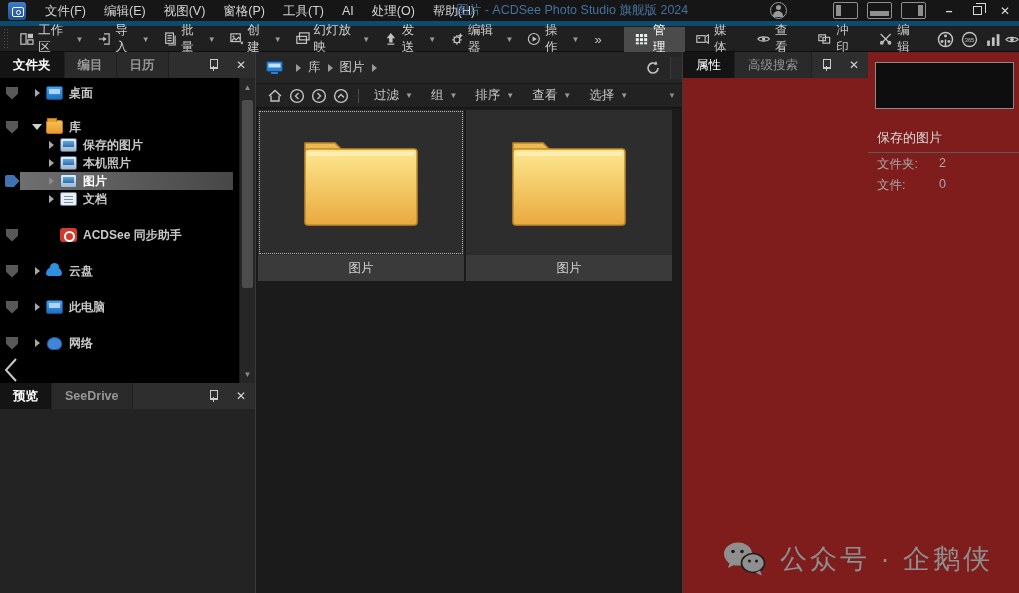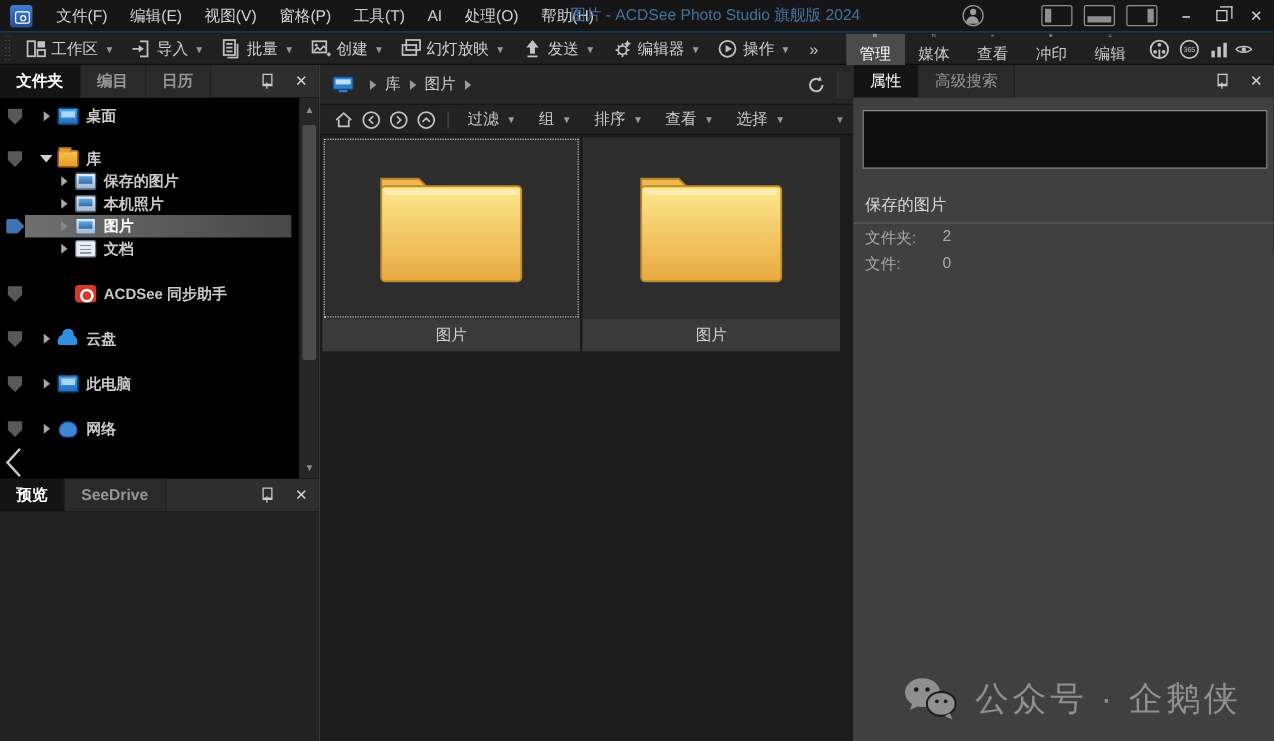--- a/index.html
+++ b/index.html
@@ -2,21 +2,21 @@
 <html><head>
 <meta charset="utf-8">
 <style>
   * { margin:0; padding:0; box-sizing:border-box; }
   html,body { width:1019px; height:593px; overflow:hidden; background:#181818;
     font-family:"Liberation Sans","DejaVu Sans",sans-serif; }
   .app { position:relative; width:1019px; height:593px; background:#1c1c1c; color:#cfcfcf; font-size:12px; }
 
   
   .titlebar { position:absolute; top:0; left:0; right:0; height:26px; background:#161616;
-    display:flex; align-items:center; border-bottom:1px solid #0c4a6e; }
+    display:flex; align-items:center; border-bottom:5px solid #0c4a6e; }
   .appicon { width:18px; height:18px; margin:0 10px 0 8px; border-radius:3px;
     background:linear-gradient(180deg,#3d7ecf,#20508f); position:relative; flex:0 0 auto; }
   .appicon::before { content:""; position:absolute; left:4px; top:5px; width:10px; height:8px;
     border:1.5px solid #fff; border-radius:2px; }
   .appicon::after { content:""; position:absolute; left:7.5px; top:8px; width:3px; height:3px;
     border:1px solid #fff; border-radius:50%; }
   .menu-item { padding:0 9px; height:26px; line-height:26px; color:#d2d2d2; font-size:12.5px; cursor:default; }
   .win-title { color:#44719f; font-size:12.5px; margin-left:-28px; white-space:nowrap; }
   .tb-right { margin-left:auto; display:flex; align-items:center; height:26px; }
   .user-icon { width:17px; height:17px; border-radius:50%; border:1.5px solid #9a9a9a; position:relative; margin-right:46px; }
@@ -37,34 +37,34 @@
   .toolbar { position:absolute; top:27px; left:0; right:0; height:25px; background:#202020;
     display:flex; align-items:center; border-bottom:1px solid #0d0d0d; }
   .grip { width:7px; height:20px; margin:0 4px 0 3px;
     background-image:repeating-linear-gradient(180deg,#4a4a4a 0 1px,transparent 1px 3px),repeating-linear-gradient(180deg,#4a4a4a 0 1px,transparent 1px 3px);
     background-size:1px 100%,1px 100%; background-position:1px 0,4px 0; background-repeat:no-repeat; }
   .tbtn { display:flex; align-items:center; gap:4px; padding:0 7px; height:25px; color:#cfcfcf; font-size:12.5px; }
   .tbtn svg { width:16px; height:16px; }
   .caret { font-size:8px; color:#9a9a9a; margin-left:1px; }
   .overflow-btn { color:#c0c0c0; font-size:13px; padding:0 6px; margin-left:2px; }
   .mode-tabs { display:flex; align-items:center; margin-left:16px; height:25px; }
-  .mode-tab { display:flex; align-items:center; gap:5px; padding:0 11px; height:25px; color:#c7c7c7; font-size:12.5px;flex-direction:column; }
+  .mode-tab { display:flex; align-items:center; gap:5px; padding:0 11px; height:25px; color:#c7c7c7; font-size:12.5px; }
   .mode-tab.active { background:#4b4b4b; color:#ffffff; }
   .mode-tab svg { width:16px; height:16px; }
   .tb-icons { display:flex; align-items:center; margin-left:4px; height:25px; }
   .tb-ico { width:24px; height:25px; display:flex; align-items:center; justify-content:center; }
   .tb-ico svg { width:17px; height:17px; }
   .clip-right { overflow:hidden; width:14px; }
 
   
   .body { position:absolute; top:52px; left:0; right:0; bottom:0; display:flex; }
   .left-panel { width:255px; display:flex; flex-direction:column; background:#000000;font-weight:bold; }
   .main-col { flex:1; display:flex; flex-direction:column; background:#1b1b1b;
     border-left:1px solid #3a3a3a; border-right:1px solid #3a3a3a; }
-  .right-panel { width:336px; display:flex; flex-direction:column; background:#404040; }
+  .right-panel { width:336px; display:flex; flex-direction:row; background:#7f1d1d; }
 
   
   .ptabs { height:26px; background:#2e2e2e; display:flex; align-items:stretch; flex:0 0 auto; }
   .ptab { padding:0 13px; display:flex; align-items:center; color:#969696; font-size:12.5px; background:#2a2a2a; border-right:1px solid #202020; }
   .ptab.active { background:#141414; color:#ffffff; }
   .ptabs .spacer { flex:1; }
   .pt-ctl { width:28px; display:flex; align-items:center; justify-content:center; color:#cccccc; }
   .pin-icon { width:10px; height:12px; position:relative; }
   .pin-icon::before { content:""; position:absolute; left:2px; top:0; width:6px; height:7px; border:1.5px solid #cccccc; border-bottom:2.5px solid #cccccc; }
   .pin-icon::after { content:""; position:absolute; left:4.5px; top:7px; width:1.5px; height:5px; background:#cccccc; }

